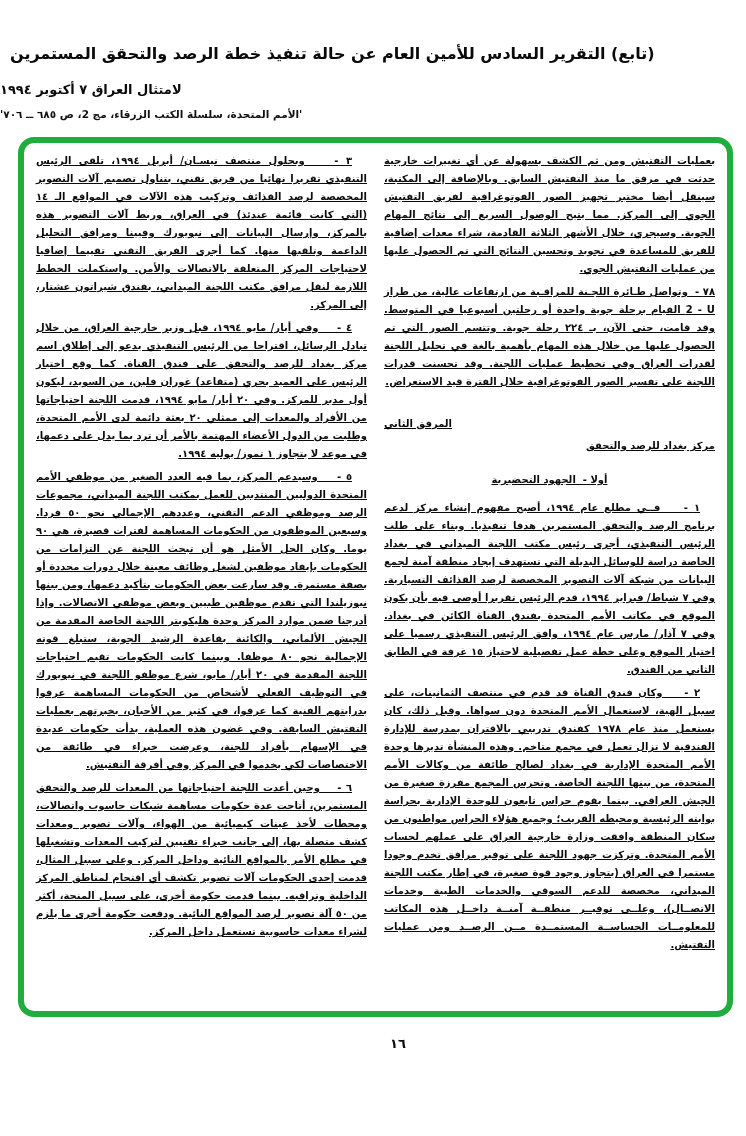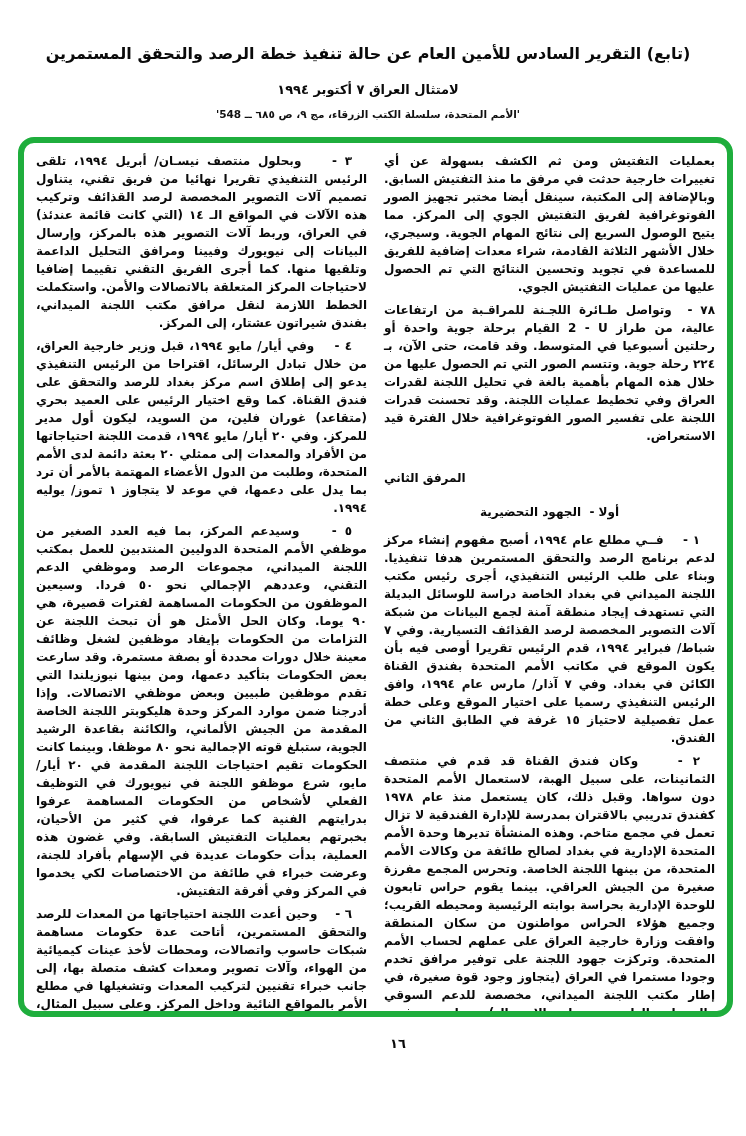--- a/index.html
+++ b/index.html
@@ -6,21 +6,21 @@
   body{
     width:746px;height:1136px;
     background:#ffffff;
     position:relative;
     font-family:"DejaVu Sans",sans-serif;
     color:#0a0a0a;
     overflow:hidden;
   }
   .header{
     position:absolute;top:44px;left:0;width:736px;
-    text-align:center;direction:rtl;
+    text-align:left;direction:rtl;
   }
   .title-main{
     font-size:16px;font-weight:700;line-height:1.3;margin:0 10px;
   }
   .title-sub{
     font-size:13px;font-weight:700;margin-top:17px;
   }
   .title-source{
     font-size:10.5px;font-weight:700;margin-top:11px;color:#111;
   }
@@ -32,49 +32,51 @@
     border-radius:16px;
     padding:9px 12px 6px 12px;
     overflow:hidden;
     background:#fff;
   }
   .columns{
     display:flex;direction:rtl;gap:17px;height:100%;
   }
   .col{
     flex:1 1 0;direction:rtl;
-    font-size:12px;font-weight:700;line-height:18px;
+    font-size:10px;font-weight:700;line-height:18px;
     text-align:justify;
+    text-decoration:underline;
   }
   .para{margin:0 0 5px 0;}
   .num-para{text-indent:15px;}
   .annex-heading{text-align:left;margin:24px 0 0 0;}
   .annex-subheading{text-align:right;margin:4px 0 0 0;}
   .section-heading{text-align:center;margin:16px 0 10px 0;}
   .page-number{
     position:absolute;top:1036px;left:0;width:746px;
     text-align:center;font-size:13px;font-weight:700;direction:rtl;padding-left:25px;
   }
 </style>
 </head>
 <body>
 
 <div class="header">
   <div class="title-main">(تابع) التقرير السادس للأمين العام عن حالة تنفيذ خطة الرصد والتحقق المستمرين</div>
   <div class="title-sub">لامتثال العراق ٧ أكتوبر ١٩٩٤</div>
-  <div class="title-source">'الأمم المتحدة، سلسلة الكتب الزرقاء، مج ٩، ص ٦٨٥ ــ 548'</div>
+  <div class="title-source">'الأمم المتحدة، سلسلة الكتب الزرقاء، مج 2، ص ٦٨٥ ــ ٧٠٦'</div>
 </div>
 
 <div class="content-box">
   <div class="columns">
 
     <div class="col">
       <p class="para">بعمليات التفتيش ومن ثم الكشف بسهولة عن أي تغييرات خارجية حدثت في مرفق ما منذ التفتيش السابق. وبالإضافة إلى المكتبة، سينقل أيضا مختبر تجهيز الصور الفوتوغرافية لفريق التفتيش الجوي إلى المركز. مما يتيح الوصول السريع إلى نتائج المهام الجوية. وسيجري، خلال الأشهر الثلاثة القادمة، شراء معدات إضافية للفريق للمساعدة في تجويد وتحسين النتائج التي تم الحصول عليها من عمليات التفتيش الجوي.</p>
       <p class="para">٧٨ -&nbsp; وتواصل طـائرة اللجـنة للمراقـبة من ارتفاعات عالية، من طراز ‎2 - U‎ القيام برحلة جوية واحدة أو رحلتين أسبوعيا في المتوسط. وقد قامت، حتى الآن، بـ ٢٢٤ رحلة جوية. وتتسم الصور التي تم الحصول عليها من خلال هذه المهام بأهمية بالغة في تحليل اللجنة لقدرات العراق وفي تخطيط عمليات اللجنة. وقد تحسنت قدرات اللجنة على تفسير الصور الفوتوغرافية خلال الفترة قيد الاستعراض.</p>
       <p class="para annex-heading">المرفق الثاني</p>
+      <p class="para annex-subheading">مركز بغداد للرصد والتحقق</p>
       <p class="para section-heading">أولا -&nbsp; الجهود التحضيرية</p>
       <p class="para num-para">١ -&nbsp;&nbsp;&nbsp; فــي مطلع عام ١٩٩٤، أصبح مفهوم إنشاء مركز لدعم برنامج الرصد والتحقق المستمرين هدفا تنفيذيا. وبناء على طلب الرئيس التنفيذي، أجرى رئيس مكتب اللجنة الميداني في بغداد الخاصة دراسة للوسائل البديلة التي تستهدف إيجاد منطقة آمنة لجمع البيانات من شبكة آلات التصوير المخصصة لرصد القذائف التسيارية. وفي ٧ شباط/ فبراير ١٩٩٤، قدم الرئيس تقريرا أوصى فيه بأن يكون الموقع في مكاتب الأمم المتحدة بفندق القناة الكائن في بغداد. وفي ٧ آذار/ مارس عام ١٩٩٤، وافق الرئيس التنفيذي رسميا على اختيار الموقع وعلى خطة عمل تفصيلية لاحتياز ١٥ غرفة في الطابق الثاني من الفندق.</p>
       <p class="para num-para">٢ -&nbsp;&nbsp;&nbsp; وكان فندق القناة قد قدم في منتصف الثمانينات، على سبيل الهبة، لاستعمال الأمم المتحدة دون سواها. وقبل ذلك، كان يستعمل منذ عام ١٩٧٨ كفندق تدريبي بالاقتران بمدرسة للإدارة الفندقية لا تزال تعمل في مجمع متاخم. وهذه المنشأة تديرها وحدة الأمم المتحدة الإدارية في بغداد لصالح طائفة من وكالات الأمم المتحدة، من بينها اللجنة الخاصة. وتحرس المجمع مفرزة صغيرة من الجيش العراقي. بينما يقوم حراس تابعون للوحدة الإدارية بحراسة بوابته الرئيسية ومحيطه القريب؛ وجميع هؤلاء الحراس مواطنون من سكان المنطقة وافقت وزارة خارجية العراق على عملهم لحساب الأمم المتحدة. وتركزت جهود اللجنة على توفير مرافق تخدم وجودا مستمرا في العراق (يتجاوز وجود قوة صغيرة، في إطار مكتب اللجنة الميداني، مخصصة للدعم السوقي والخدمات الطبية وخدمات الاتصــال)، وعلــى توفيــر منطقــة آمنــة داخــل هذه المكاتب للمعلومــات الحساســة المستمــدة مــن الرصــد ومن عمليات التفتيش.</p>
     </div>
 
     <div class="col">
       <p class="para num-para">٣ -&nbsp;&nbsp;&nbsp; وبحلول منتصف نيسـان/ أبريل ١٩٩٤، تلقى الرئيس التنفيذي تقريرا نهائيا من فريق تقني، يتناول تصميم آلات التصوير المخصصة لرصد القذائف وتركيب هذه الآلات في المواقع الـ ١٤ (التي كانت قائمة عندئذ) في العراق، وربط آلات التصوير هذه بالمركز، وإرسال البيانات إلى نيويورك وفيينا ومرافق التحليل الداعمة وتلقيها منها. كما أجرى الفريق التقني تقييما إضافيا لاحتياجات المركز المتعلقة بالاتصالات والأمن. واستكملت الخطط اللازمة لنقل مرافق مكتب اللجنة الميداني، بفندق شيراتون عشتار، إلى المركز.</p>
       <p class="para num-para">٤ -&nbsp;&nbsp;&nbsp; وفي أيار/ مايو ١٩٩٤، قبل وزير خارجية العراق، من خلال تبادل الرسائل، اقتراحا من الرئيس التنفيذي يدعو إلى إطلاق اسم مركز بغداد للرصد والتحقق على فندق القناة. كما وقع اختيار الرئيس على العميد بحري (متقاعد) غوران فلين، من السويد، ليكون أول مدير للمركز. وفي ٢٠ أيار/ مايو ١٩٩٤، قدمت اللجنة احتياجاتها من الأفراد والمعدات إلى ممثلي ٢٠ بعثة دائمة لدى الأمم المتحدة، وطلبت من الدول الأعضاء المهتمة بالأمر أن ترد بما يدل على دعمها، في موعد لا يتجاوز ١ تموز/ يوليه ١٩٩٤.</p>
       <p class="para num-para">٥ -&nbsp;&nbsp;&nbsp; وسيدعم المركز، بما فيه العدد الصغير من موظفي الأمم المتحدة الدوليين المنتدبين للعمل بمكتب اللجنة الميداني، مجموعات الرصد وموظفي الدعم التقني، وعددهم الإجمالي نحو ٥٠ فردا. وسيعين الموظفون من الحكومات المساهمة لفترات قصيرة، هي ٩٠ يوما. وكان الحل الأمثل هو أن تبحث اللجنة عن التزامات من الحكومات بإيفاد موظفين لشغل وظائف معينة خلال دورات محددة أو بصفة مستمرة. وقد سارعت بعض الحكومات بتأكيد دعمها، ومن بينها نيوزيلندا التي تقدم موظفين طبيين وبعض موظفي الاتصالات. وإذا أدرجنا ضمن موارد المركز وحدة هليكوبتر اللجنة الخاصة المقدمة من الجيش الألماني، والكائنة بقاعدة الرشيد الجوية، ستبلغ قوته الإجمالية نحو ٨٠ موظفا. وبينما كانت الحكومات تقيم احتياجات اللجنة المقدمة في ٢٠ أيار/ مايو، شرع موظفو اللجنة في نيويورك في التوظيف الفعلي لأشخاص من الحكومات المساهمة عرفوا بدرايتهم الفنية كما عرفوا، في كثير من الأحيان، بخبرتهم بعمليات التفتيش السابقة. وفي غضون هذه العملية، بدأت حكومات عديدة في الإسهام بأفراد للجنة، وعرضت خبراء في طائفة من الاختصاصات لكي يخدموا في المركز وفي أفرقة التفتيش.</p>
       <p class="para num-para">٦ -&nbsp;&nbsp;&nbsp; وحين أعدت اللجنة احتياجاتها من المعدات للرصد والتحقق المستمرين، أتاحت عدة حكومات مساهمة شبكات حاسوب واتصالات، ومحطات لأخذ عينات كيميائية من الهواء، وآلات تصوير ومعدات كشف متصلة بها، إلى جانب خبراء تقنيين لتركيب المعدات وتشغيلها في مطلع الأمر بالمواقع النائية وداخل المركز. وعلى سبيل المثال، قدمت إحدى الحكومات آلات تصوير تكشف أي اقتحام لمناطق المركز الداخلية وتراقبه. بينما قدمت حكومة أخرى، على سبيل المنحة، أكثر من ٥٠ آلة تصوير لرصد المواقع النائية. ودفعت حكومة أخرى ما يلزم لشراء معدات حاسوبية تستعمل داخل المركز.</p>

